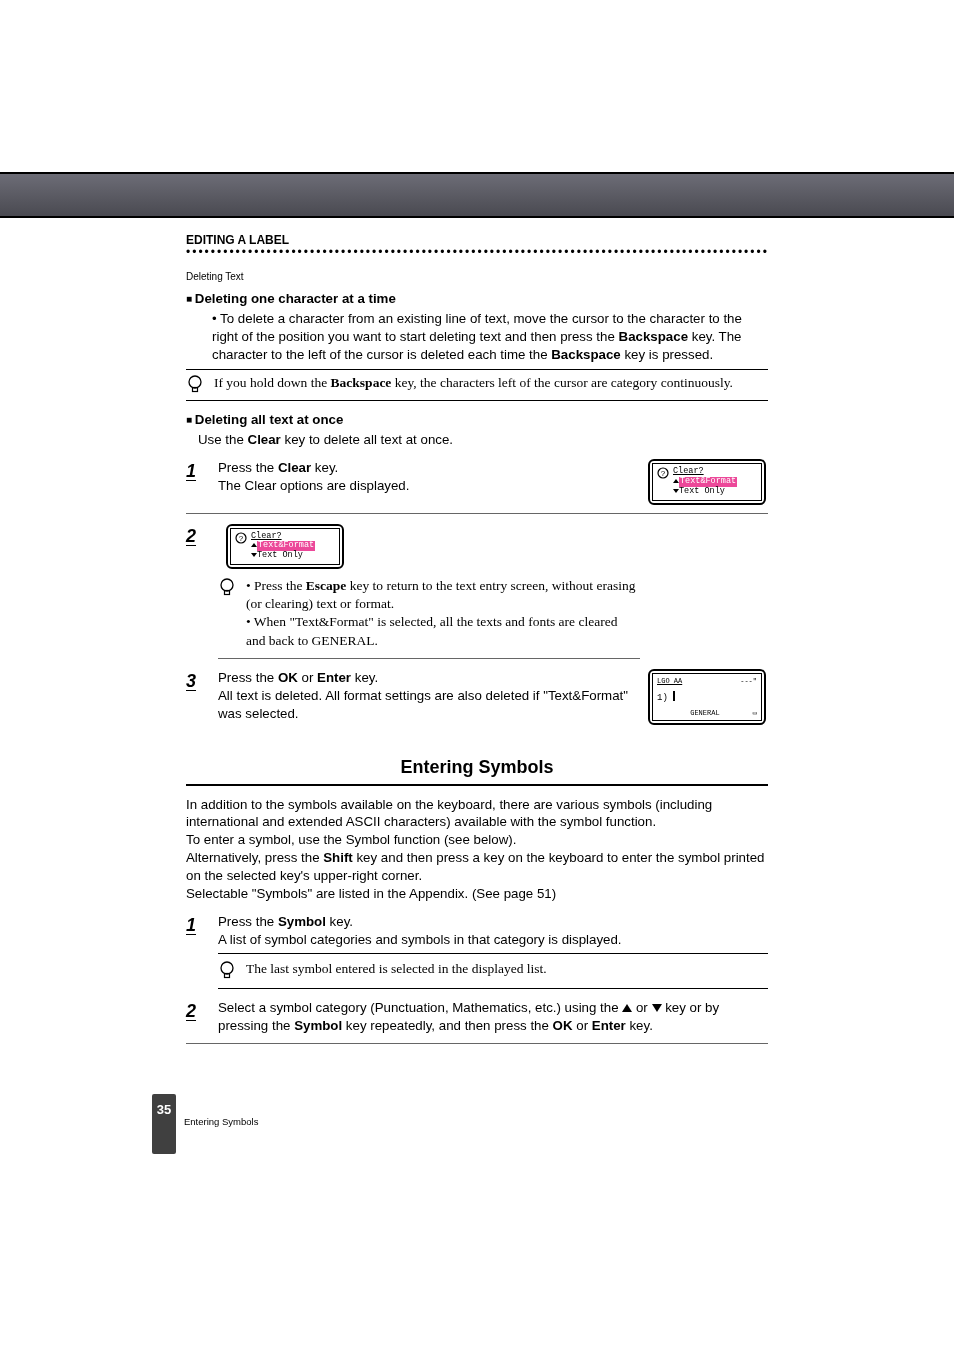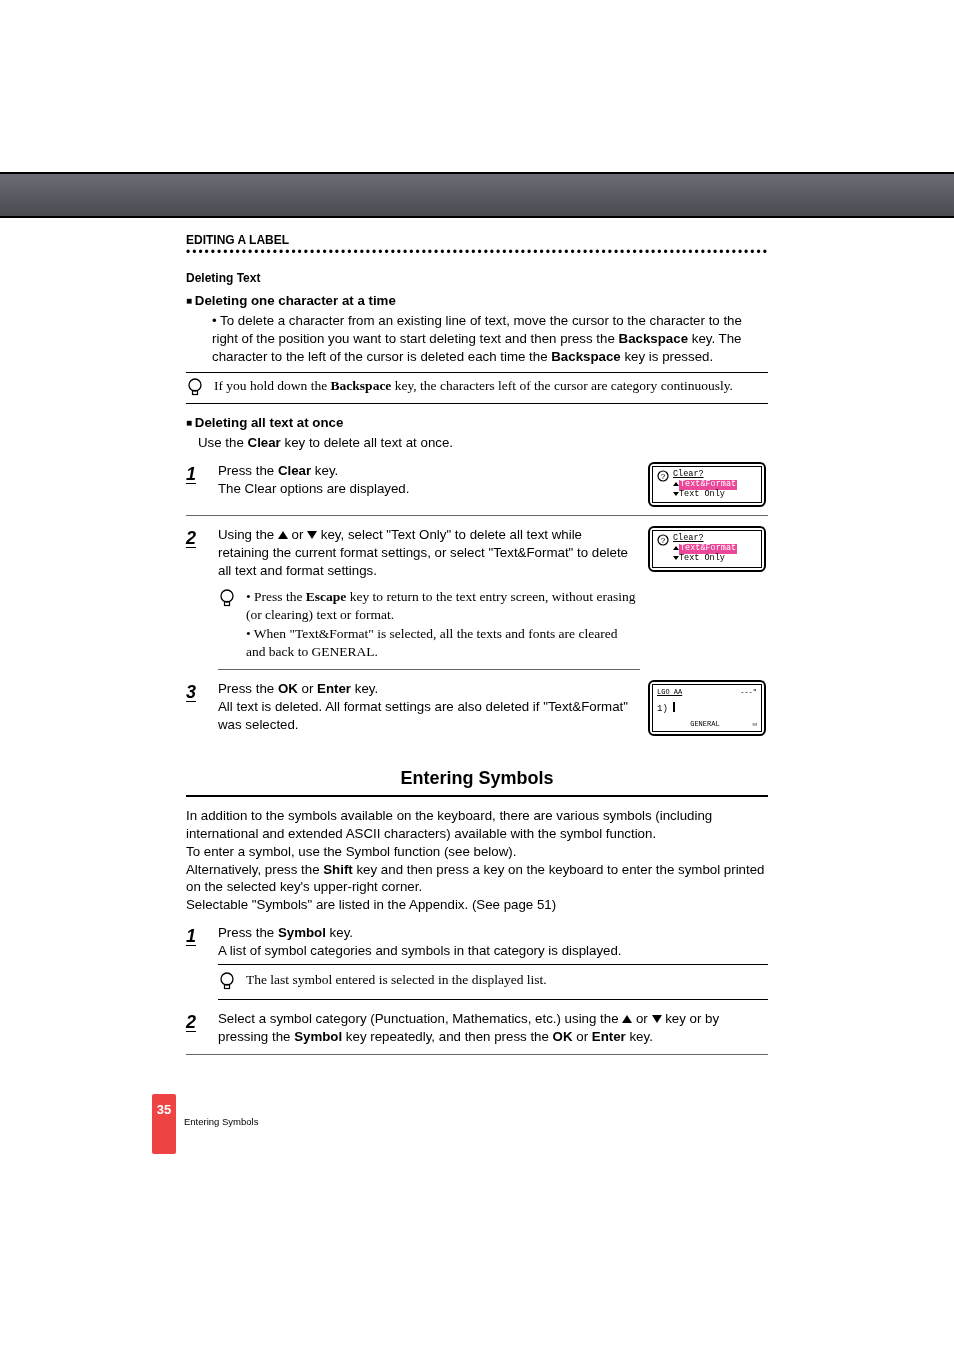--- a/index.html
+++ b/index.html
@@ -26,21 +26,21 @@
     background: #000;
   }
   .header-band::before { top: 0; }
   .header-band::after { bottom: 0; }
   .left-tab {
     position: absolute;
     left: 152px;
     top: 1094px;
     width: 24px;
     height: 60px;
-    background: #ef4444;
+    background: #404040;
     border-radius: 2px;
     color: #fff;
     text-align: center;
     padding-top: 8px;
     font-size: 13px;
     font-weight: bold;
   }
   .page {
     padding: 14px 186px 0 186px;
     font-size: 13.3px;
@@ -48,21 +48,21 @@
   }
   .section-label { font-weight: bold; font-size: 12px; }
   .dots {
     letter-spacing: 2px;
     overflow: hidden;
     white-space: nowrap;
     height: 12px;
     font-size: 12px;
     margin-top: -4px;
   }
-  h3.sub { font-weight: bold; font-size: 12px; margin: 14px 0 6px; }
+  h3.sub { font-weight: normal; font-size: 10px; margin: 14px 0 6px; }
   h4.mini { font-weight: bold; font-size: 13.3px; margin: 4px 0 2px; }
   h4.mini::before { content: "■ "; font-size: 10px; vertical-align: 1px; }
   .body-block { margin-left: 12px; }
   ul.plain { list-style: none; padding-left: 14px; }
   ul.plain li::before { content: "• "; }
   .note-row {
     border-top: 1px solid #000;
     border-bottom: 1px solid #000;
     display: flex;
     align-items: flex-start;
@@ -209,23 +209,20 @@
             <div><span class="tri-down"></span><span>Text Only</span></div>
           </span>
         </div>
       </div>
         </div>
     </div>
   </div>
 
   <div class="step-row">
     <div class="step-number">2</div>
-    <div class="step-text">
-      <span>Using the </span><span class="arrow-up"></span><span> or </span><span class="arrow-down"></span><span> key, select "Text Only" to delete all text while retaining the current format settings, or select "Text&amp;Format" to delete all text and format settings.</span>
-    </div>
     <div class="lcd">
       <div class="lcd-outer">
           <div class="lcd-inner">
         <div class="q-icon-row">
           <span class="q-icon"><svg viewBox="0 0 12 12">
                   <circle cx="6" cy="6" r="5" fill="none" stroke="#000" stroke-width="1.2"></circle>
                   <text x="6" y="9" font-size="8" text-anchor="middle" font-family="Arial">?</text>
                 </svg></span>
           <span style="flex:1">
             <div><u>Clear?</u></div>

